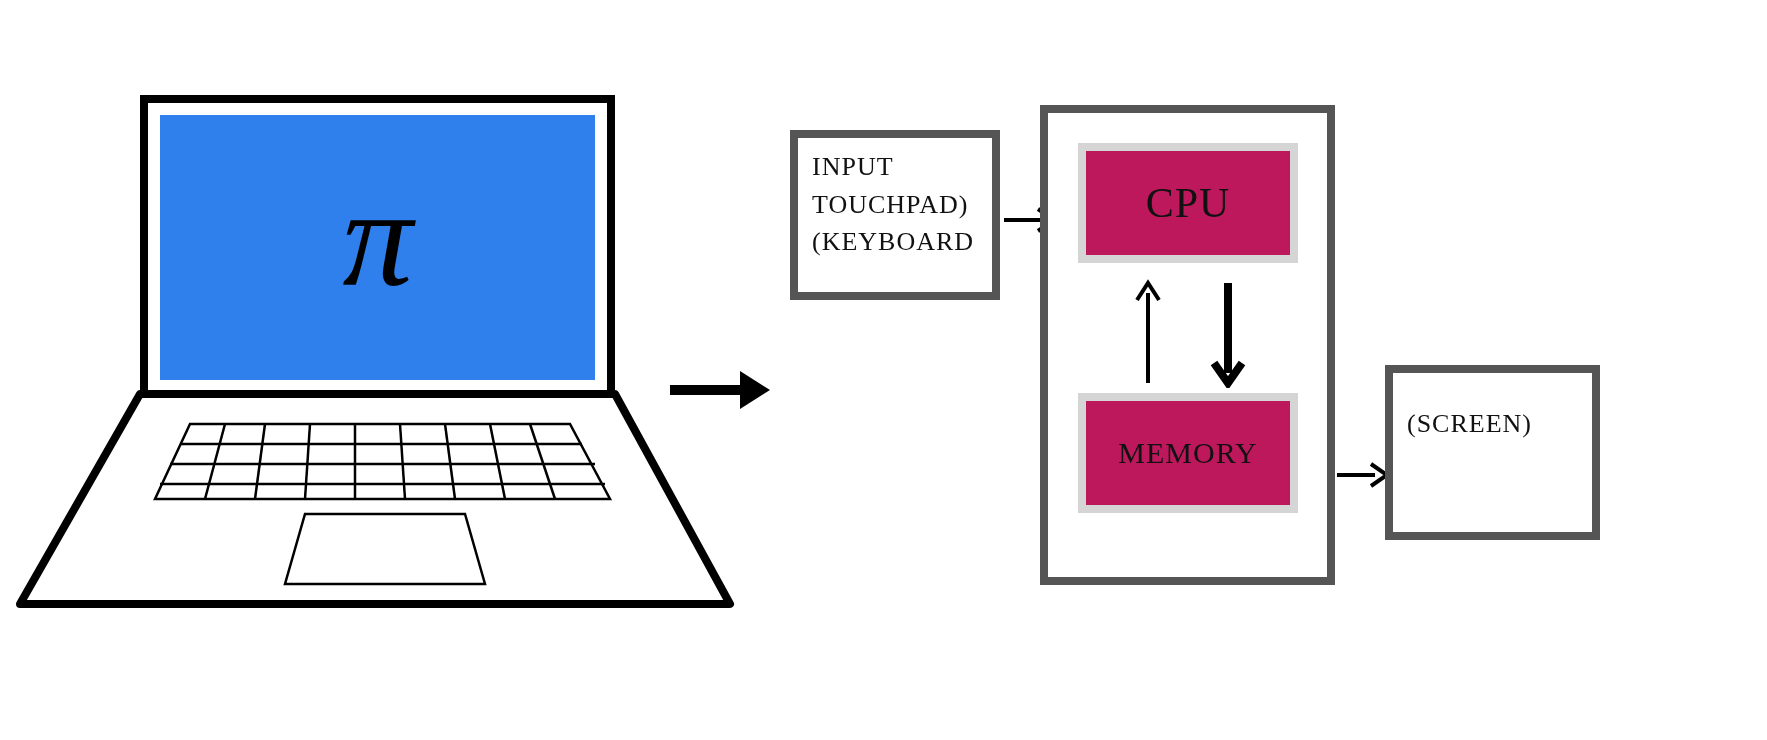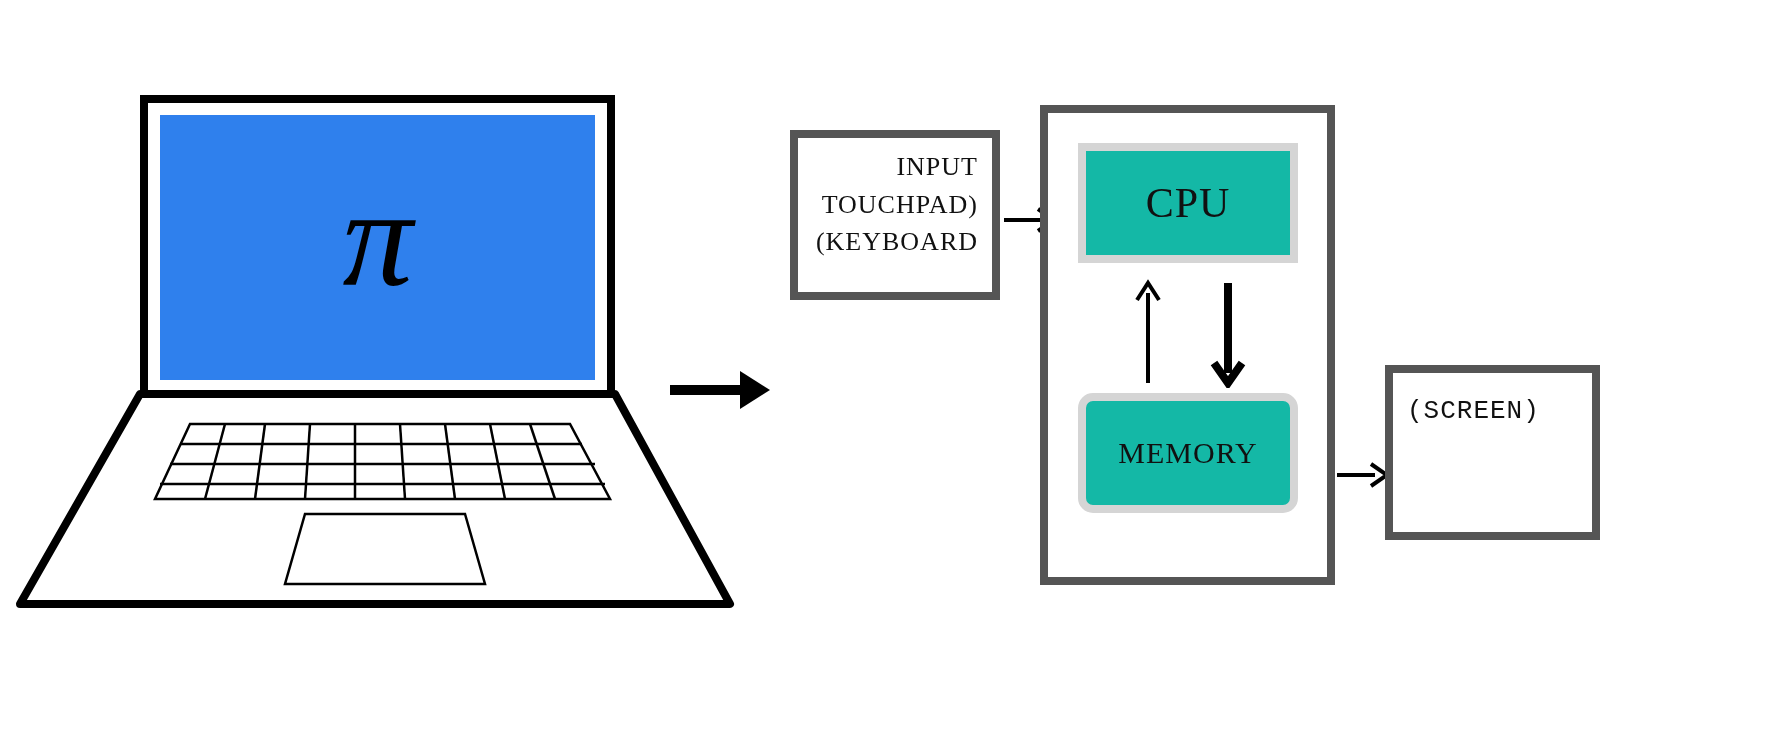--- a/index.html
+++ b/index.html
@@ -46,33 +46,33 @@
       background: #fff;
       font-size: 26px;
       letter-spacing: 1px;
       text-transform: uppercase;
       font-weight: 500;
       color: #111;
       padding: 10px 14px;
       line-height: 1.45;
     }
     .input-box { left: 790px; top: 130px; width: 210px; height: 170px; }
-    .input-box .line { display: block; text-align: right; }
+    .input-box .line { display: block; }
 
     .big-box { left: 1040px; top: 105px; width: 295px; height: 480px; }
     .inner-box {
       position: absolute;
       border: 8px solid #d5d5d5;
-      background: #14b8a6;
+      background: #be185d;
       text-align: right;
       display: flex; align-items: center; justify-content: center;
       font-size: 34px;
     }
     .cpu-box { left: 30px; top: 30px; width: 220px; height: 120px; font-size: 42px; }
-    .memory-box { left: 30px; top: 280px; width: 220px; height: 120px; font-size: 30px; border-radius: 15px; }
+    .memory-box { left: 30px; top: 280px; width: 220px; height: 120px; font-size: 30px; }
 
     .output-box { left: 1385px; top: 365px; width: 215px; height: 175px; }
 
     
     .small-arrow { position: absolute; }
   </style>
 </head>
 <body>
 
 <div class="stage">
@@ -141,16 +141,16 @@
       <path d="M 6 85 L 20 105 L 34 85" fill="none" stroke="#000" stroke-width="8"></path>
     </svg>
   </div>
 
   <svg class="small-arrow" style="left:1335px; top:460px;" width="55" height="30" viewBox="0 0 55 30">
     <line x1="2" y1="15" x2="40" y2="15" stroke="#000" stroke-width="4"></line>
     <path d="M 36 4 L 52 15 L 36 26" fill="none" stroke="#000" stroke-width="4"></path>
   </svg>
 
   <div class="dbox output-box">
-    <span class="line" style="display:block; margin-top:10px;font-family:Liberation Mono, monospace;">(SCREEN)</span>
+    <span class="line" style="display:block; margin-top:22px;">(SCREEN)</span>
   </div>
 
 </div>
 
 </body></html>

